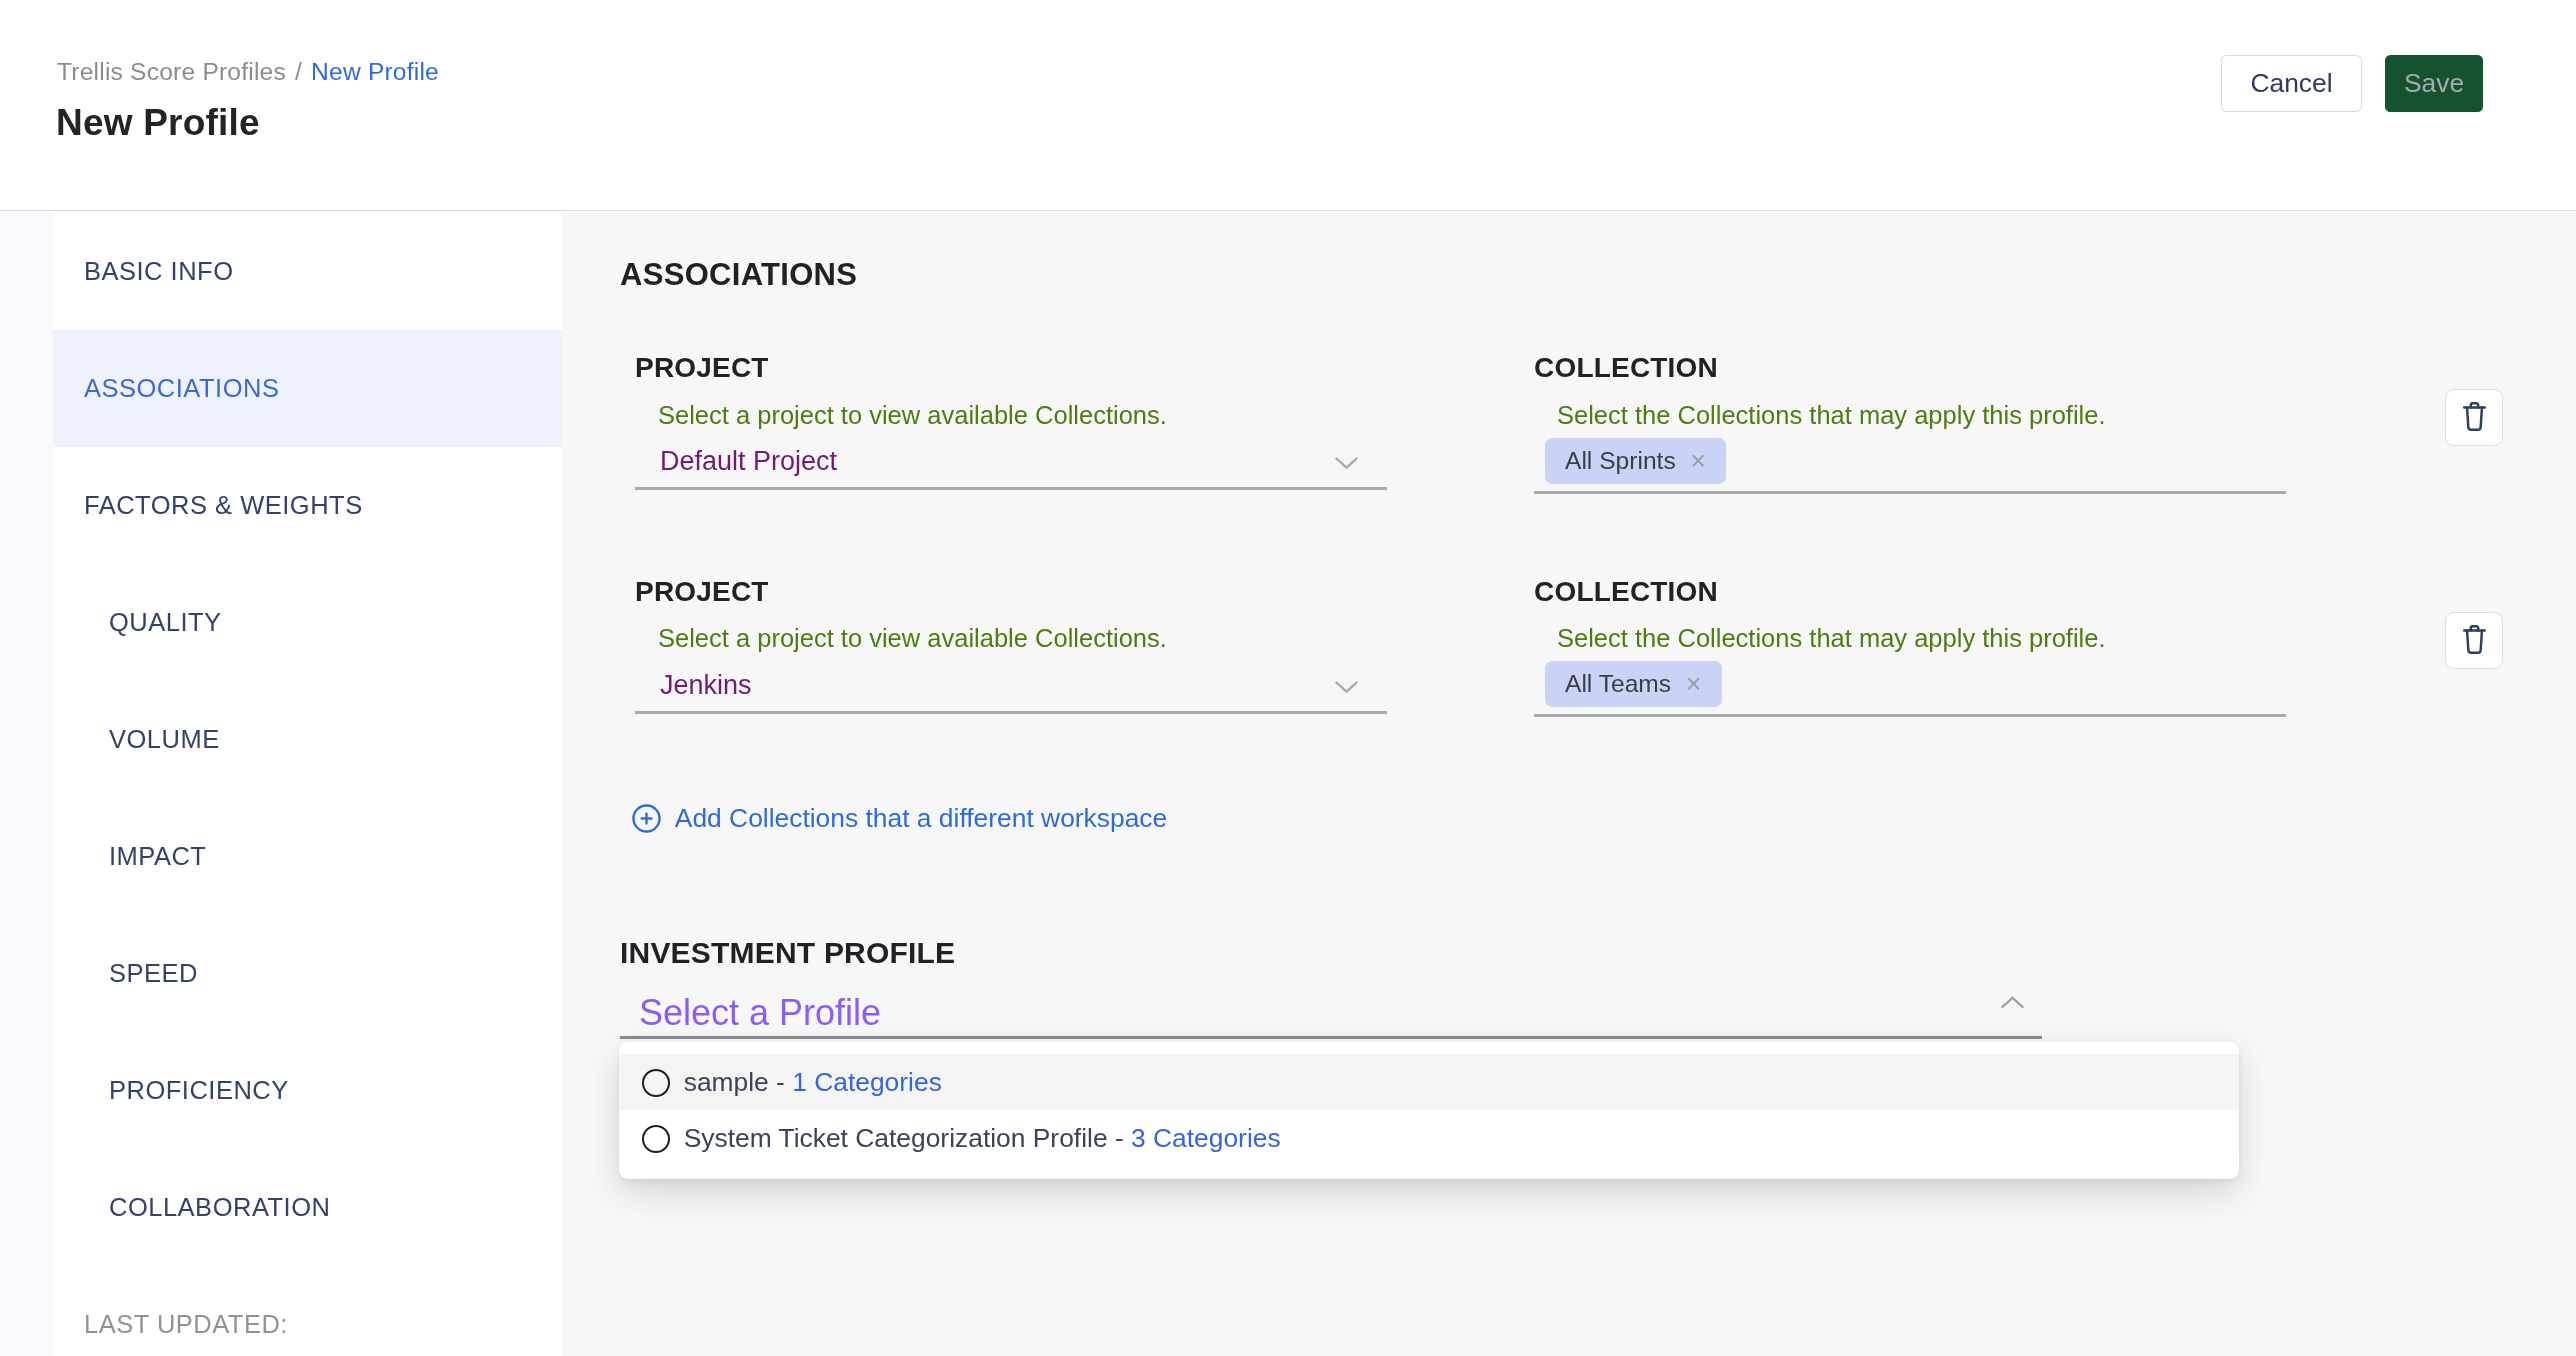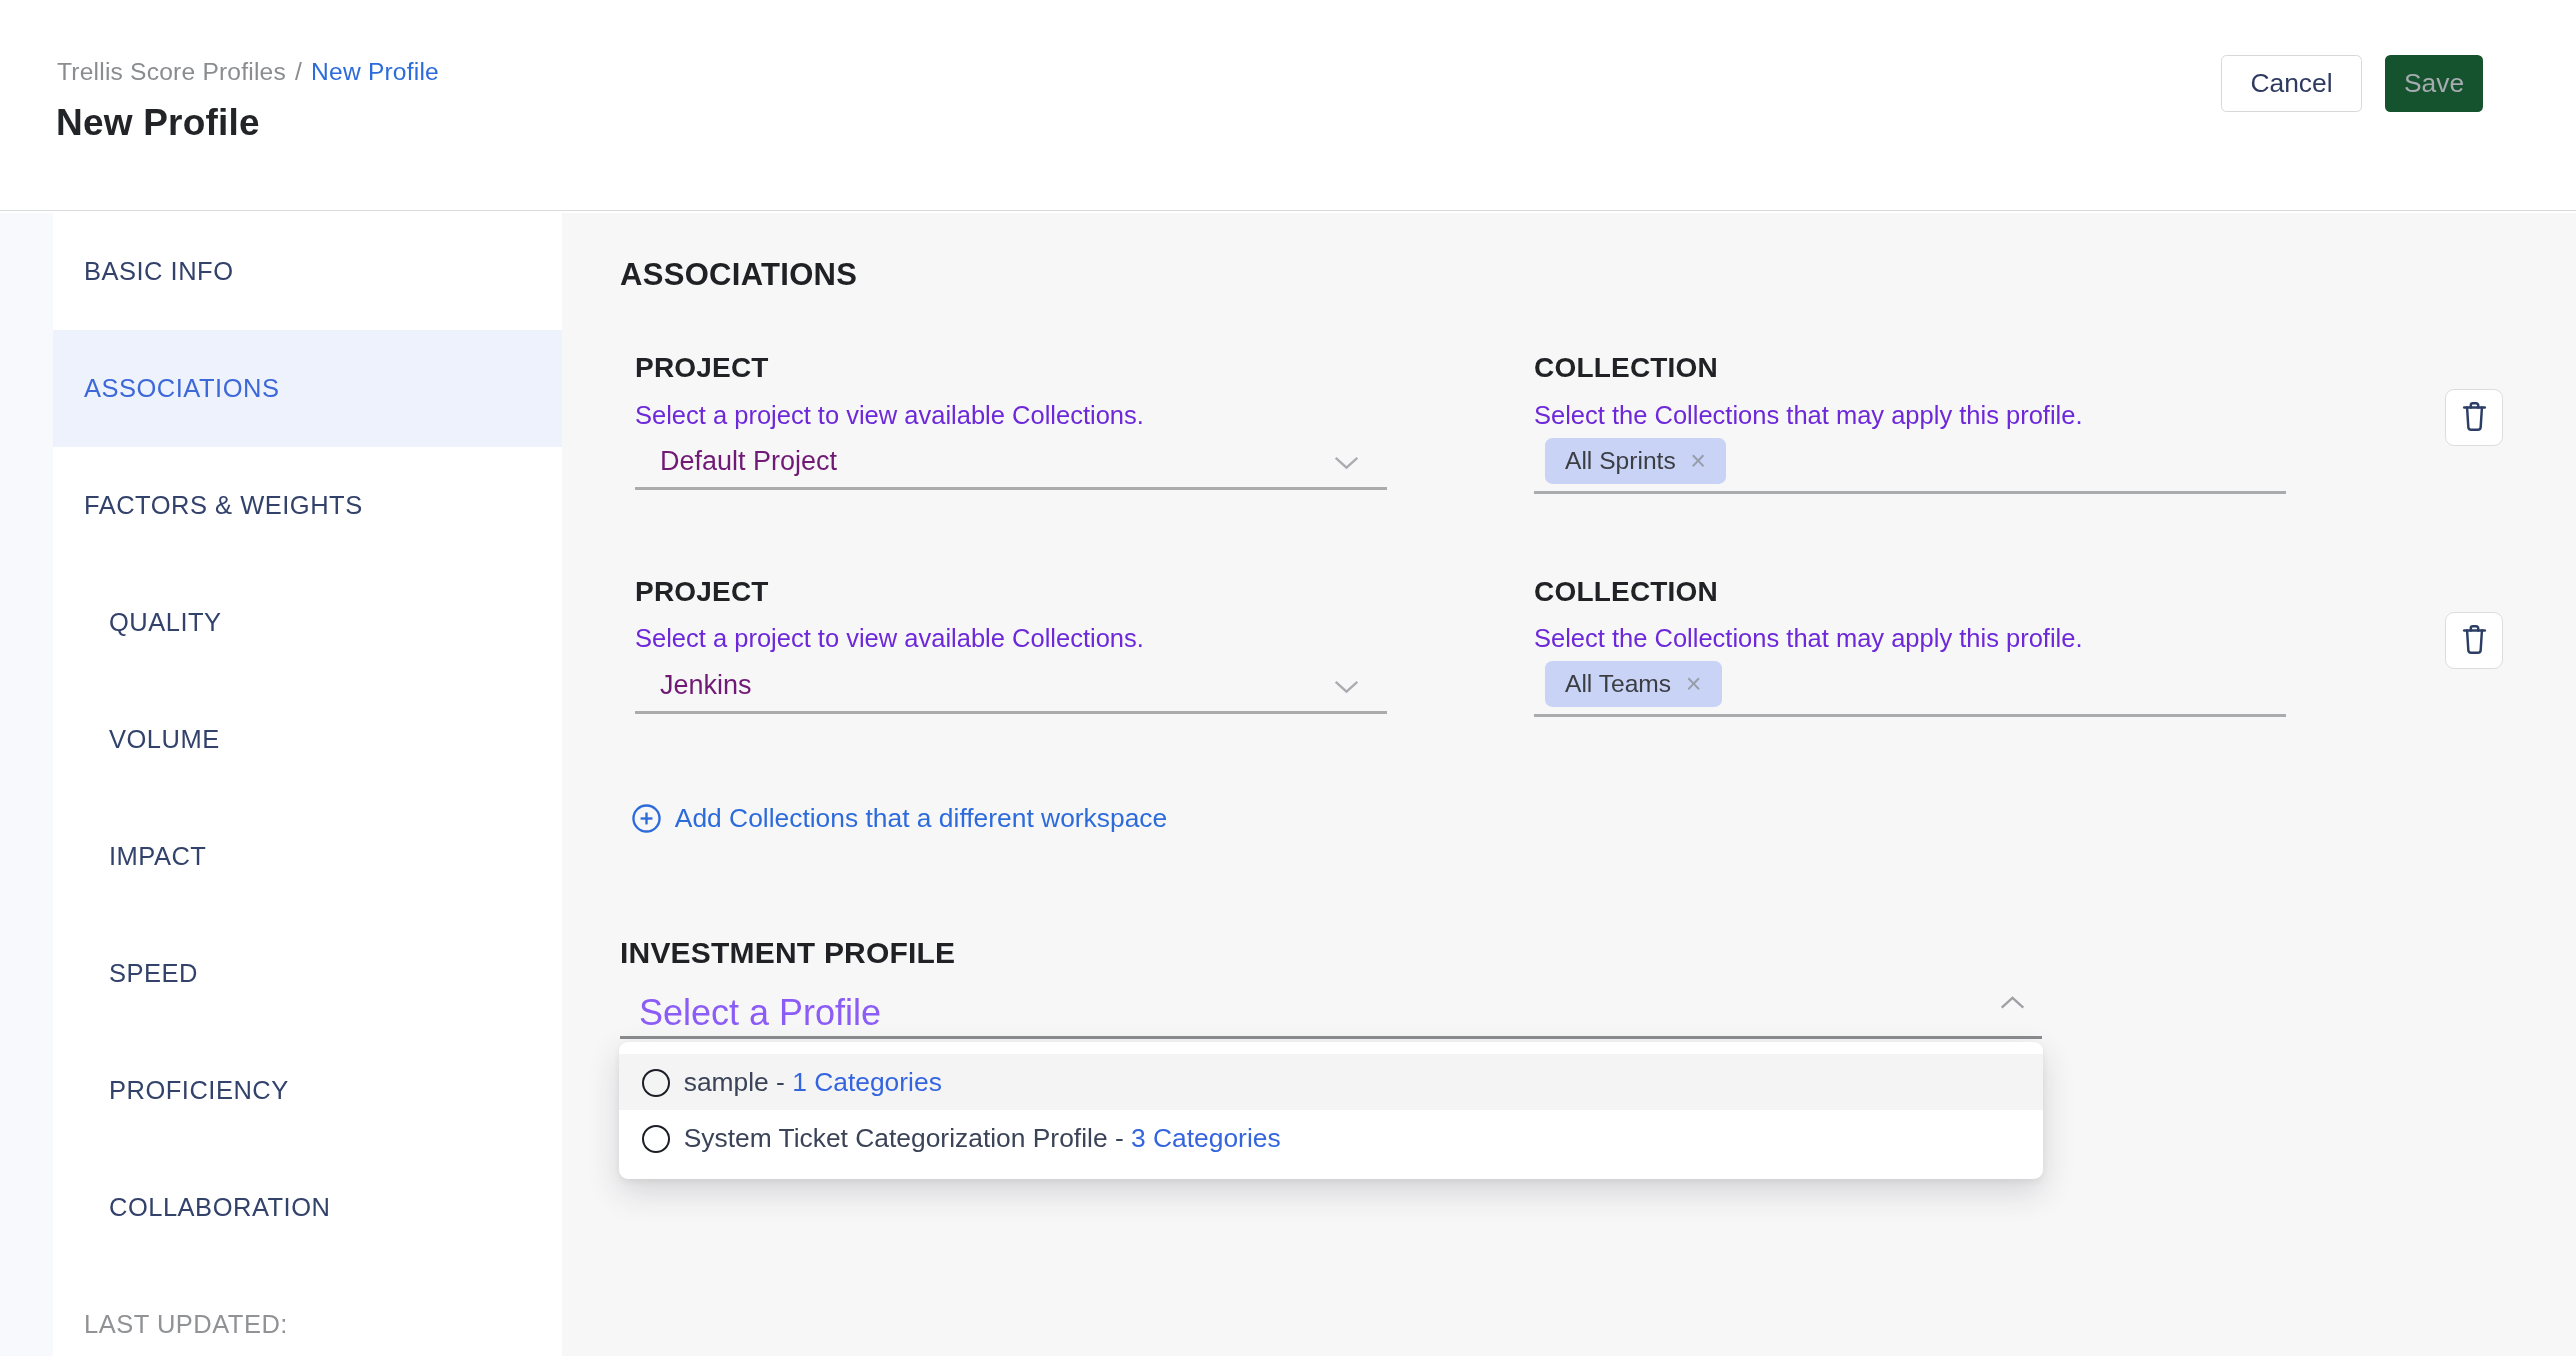--- a/index.html
+++ b/index.html
@@ -27,37 +27,37 @@
   .sidebar { position:absolute; left:53px; top:213px; width:510px; height:1143px; background:#fff; border-right:1.8px solid #C2C3C5; }
   .side-item { height:117px; display:flex; align-items:center; padding-left:31px; font-size:25.5px; color:#33426B; letter-spacing:0.5px; cursor:pointer; white-space:nowrap; }
   .side-item.sub { padding-left:56px; }
   .side-item.active { background:#EDF2FC; color:#3D68D8; }
   .side-item.muted { color:#909295; cursor:default; }
 
   
   .main { position:absolute; left:562px; top:213px; width:2014px; height:1143px; background:#F7F7F8; }
   .section-heading { position:absolute; left:58px; top:44px; font-size:31px; font-weight:600; color:#1F2124; letter-spacing:0.3px; }
   .field-label { position:absolute; font-size:28px; font-weight:700; color:#202226; letter-spacing:0.2px; }
-  .field-desc  { position:absolute; font-size:25.5px; color:#6d28d9; }
+  .field-desc  { position:absolute; font-size:25.5px; color:#4d7c0f;margin-left:23px; }
   .select-value { position:absolute; font-size:27px; color:#701a75; cursor:pointer; }
   .underline { position:absolute; height:2.7px; background:#A9ABAD; }
   .chev { position:absolute; cursor:pointer; }
 
   .chip { position:absolute; height:46px; background:#C9D3F6; border-radius:7.3px; display:flex; align-items:center; padding:0 20px 0 20px; font-size:24.6px; color:#3B3D43; white-space:nowrap; }
   .chip-close { font-size:27px; color:#979EA9; margin-left:14.6px; line-height:1; cursor:pointer; }
 
   .icon-btn { position:absolute; width:58px; height:57px; background:#fff; border:1.8px solid #DCDDDF; border-radius:9px; display:flex; align-items:center; justify-content:center; cursor:pointer; }
 
   .add-link { position:absolute; left:69px; top:590px; display:flex; align-items:center; gap:12.8px; color:#2D6BDB; font-size:26.4px; cursor:pointer; white-space:nowrap; }
 
   .inv-heading { position:absolute; left:58px; top:723px; font-size:30px; font-weight:700; color:#1F2124; letter-spacing:0.2px; }
   .inv-placeholder { position:absolute; left:77px; top:779px; font-size:36px; color:#8b5cf6; cursor:text; }
   .inv-underline { position:absolute; left:58px; top:823px; width:1422px; height:2.7px; background:#8A8C90; }
 
-  .dropdown { position:absolute; left:57px; top:829px; width:1424px; height:137px; background:#fff; border-radius:9px;
+  .dropdown { position:absolute; left:57px; top:829px; width:1620px; height:137px; background:#fff; border-radius:9px;
               box-shadow:0 12.8px 33px rgba(40,40,45,.16), 0 2.7px 7.3px rgba(0,0,0,.06); }
   .dd-option { position:absolute; left:0; width:100%; height:57px; display:flex; align-items:center; padding-left:23px; font-size:26.4px; cursor:pointer; white-space:nowrap; }
   .dd-option.first { top:12px; background:#F4F4F5; }
   .dd-option.second { top:68px; background:#fff; }
   .radio { width:28px; height:28px; border:2.7px solid #1B1E24; border-radius:50%; background:transparent; margin-right:13.7px; flex:none; }
   .dd-name { color:#3B4358; }
   .dd-cats { color:#3465DF; margin-left:7.3px; }
 </style>
 </head>
 <body>

